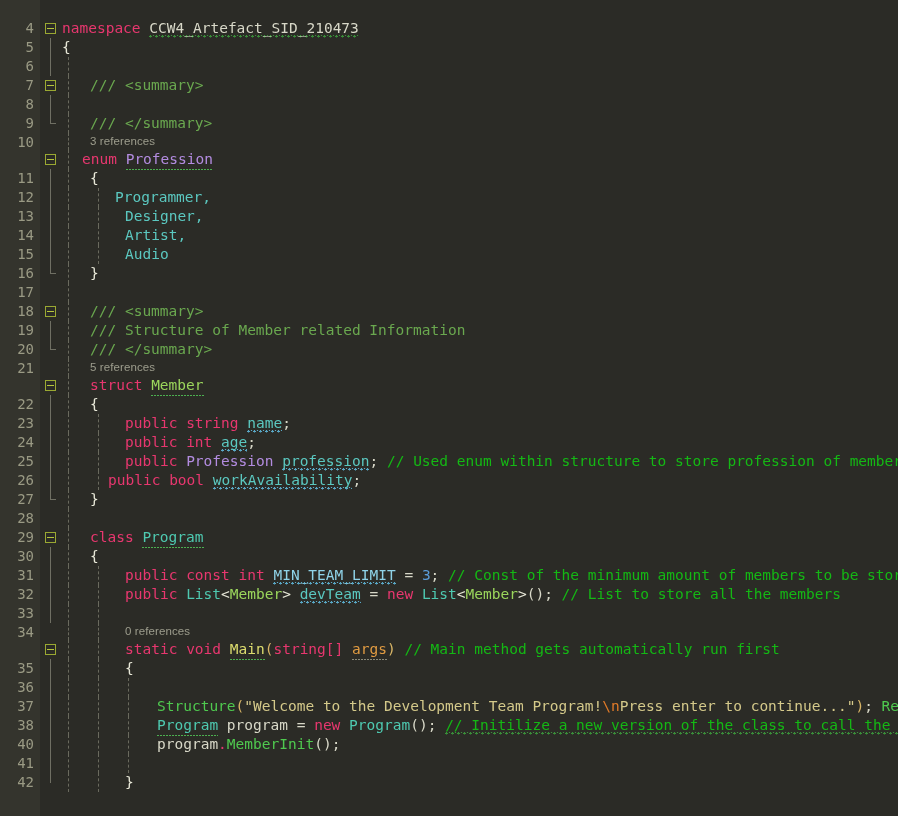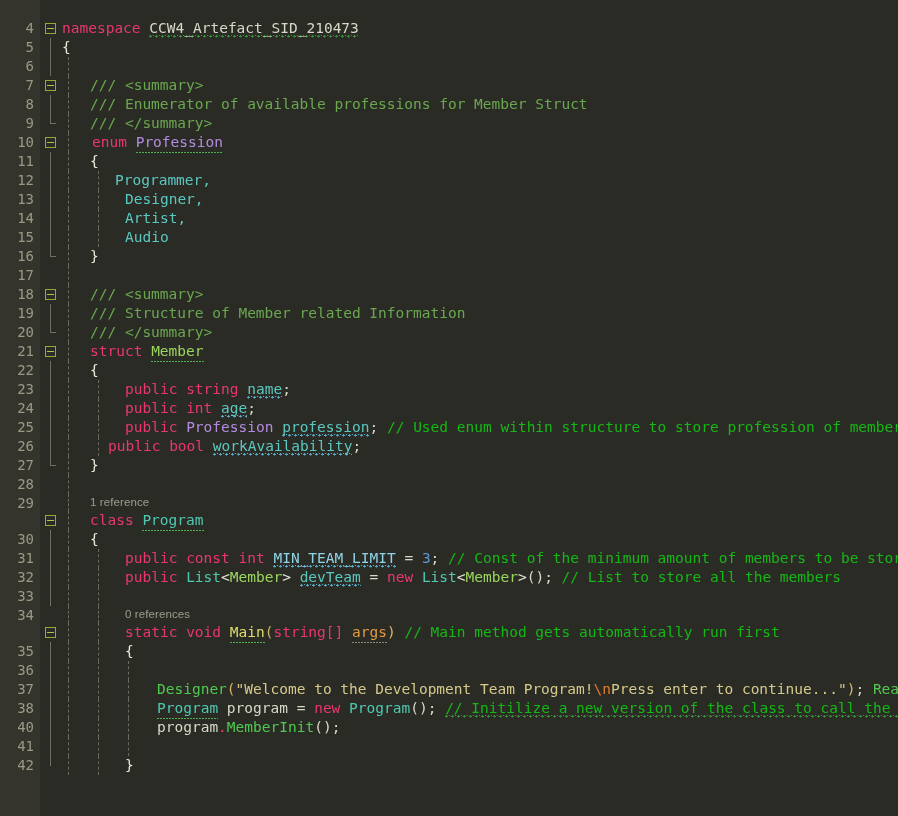--- a/index.html
+++ b/index.html
@@ -219,37 +219,40 @@
     <span class="lineno">8</span>
     <span class="foldbox"></span>
     <span class="iguide" style="left:68px"></span>
     <span class="code" style="left:90px"><span class="doc">/// &lt;summary&gt;</span></span>
   </div>
 
   <div class="row">
     <span class="lineno">9</span>
     <span class="foldline"></span>
     <span class="iguide" style="left:68px"></span>
-    <span class="code" style="left:90px"><span class="doc">/// Enumerator of available professions for Member Struct</span></span>
   </div>
 
   <div class="row">
     <span class="lineno">10</span>
     <span class="foldline half"></span>
     <span class="foldend"></span>
     <span class="iguide" style="left:68px"></span>
     <span class="code" style="left:90px"><span class="doc">/// &lt;/summary&gt;</span></span>
   </div>
 
+  <div class="row codelens">
+    <span class="iguide" style="left:68px;height:17px"></span>
+    <span class="code lens" style="left:90px">3 references</span>
+  </div>
 
   <div class="row">
     <span class="lineno">11</span>
     <span class="foldbox"></span>
     <span class="iguide" style="left:68px"></span>
-    <span class="code" style="left:92px"><span class="kw">enum</span><span class="ident"> </span><span class="enumname dot-green">Profession</span></span>
+    <span class="code" style="left:82px"><span class="kw">enum</span><span class="ident"> </span><span class="enumname dot-green">Profession</span></span>
   </div>
 
   <div class="row">
     <span class="lineno">12</span>
     <span class="foldline"></span>
     <span class="iguide" style="left:68px"></span>
     <span class="code" style="left:90px"><span class="brace">{</span></span>
   </div>
 
   <div class="row">
@@ -307,20 +310,24 @@
     <span class="code" style="left:90px"><span class="doc">/// Structure of Member related Information</span></span>
   </div>
   <div class="row">
     <span class="lineno">21</span>
     <span class="foldline half"></span>
     <span class="foldend"></span>
     <span class="iguide" style="left:68px"></span>
     <span class="code" style="left:90px"><span class="doc">/// &lt;/summary&gt;</span></span>
   </div>
 
+  <div class="row codelens">
+    <span class="iguide" style="left:68px;height:17px"></span>
+    <span class="code lens" style="left:90px">5 references</span>
+  </div>
 
   <div class="row">
     <span class="lineno">22</span>
     <span class="foldbox"></span>
     <span class="iguide" style="left:68px"></span>
     <span class="code" style="left:90px"><span class="kw">struct</span><span class="ident"> </span><span class="typec dot-green">Member</span></span>
   </div>
 
   <div class="row">
     <span class="lineno">23</span>
@@ -367,24 +374,20 @@
     <span class="foldend"></span>
     <span class="iguide" style="left:68px"></span>
     <span class="code" style="left:90px"><span class="brace">}</span></span>
   </div>
 
   <div class="row">
     <span class="lineno">29</span>
     <span class="iguide" style="left:68px"></span>
   </div>
 
-  <div class="row codelens">
-    <span class="iguide" style="left:68px;height:17px"></span>
-    <span class="code lens" style="left:90px">1 reference</span>
-  </div>
 
   <div class="row">
     <span class="lineno">30</span>
     <span class="foldbox"></span>
     <span class="iguide" style="left:68px"></span>
     <span class="code" style="left:90px"><span class="kw">class</span><span> </span><span class="type dot-green">Program</span></span>
   </div>
 
   <div class="row">
     <span class="lineno">31</span>
@@ -445,21 +448,21 @@
     <span class="iguide" style="left:98px"></span>
     <span class="iguide" style="left:128px"></span>
   </div>
 
   <div class="row">
     <span class="lineno">38</span>
     <span class="foldline"></span>
     <span class="iguide" style="left:68px"></span>
     <span class="iguide" style="left:98px"></span>
     <span class="iguide" style="left:128px"></span>
-    <span class="code" style="left:157px"><span class="method">Designer</span><span class="gold">(</span><span class="str">"Welcome to the Development Team Program!</span><span class="esc">\n</span><span class="str">Press enter to continue..."</span><span class="gold">)</span><span class="punc">;</span><span> </span><span class="method">ReadLine</span></span>
+    <span class="code" style="left:157px"><span class="method">Structure</span><span class="gold">(</span><span class="str">"Welcome to the Development Team Program!</span><span class="esc">\n</span><span class="str">Press enter to continue..."</span><span class="gold">)</span><span class="punc">;</span><span> </span><span class="method">ReadLine</span></span>
   </div>
 
 
   <div class="row">
     <span class="lineno">40</span>
     <span class="foldline"></span>
     <span class="iguide" style="left:68px"></span>
     <span class="iguide" style="left:98px"></span>
     <span class="iguide" style="left:128px"></span>
     <span class="code" style="left:157px"><span class="type dot-green">Program</span><span> </span><span class="ident">program</span><span class="punc"> </span><span class="punc">=</span><span class="punc"> </span><span class="kw">new</span><span> </span><span class="type">Program</span><span class="punc">()</span><span class="punc">;</span><span> </span><span class="cmt sq sq-green">// Initilize a new version of the class to call the MemberIni</span></span>

